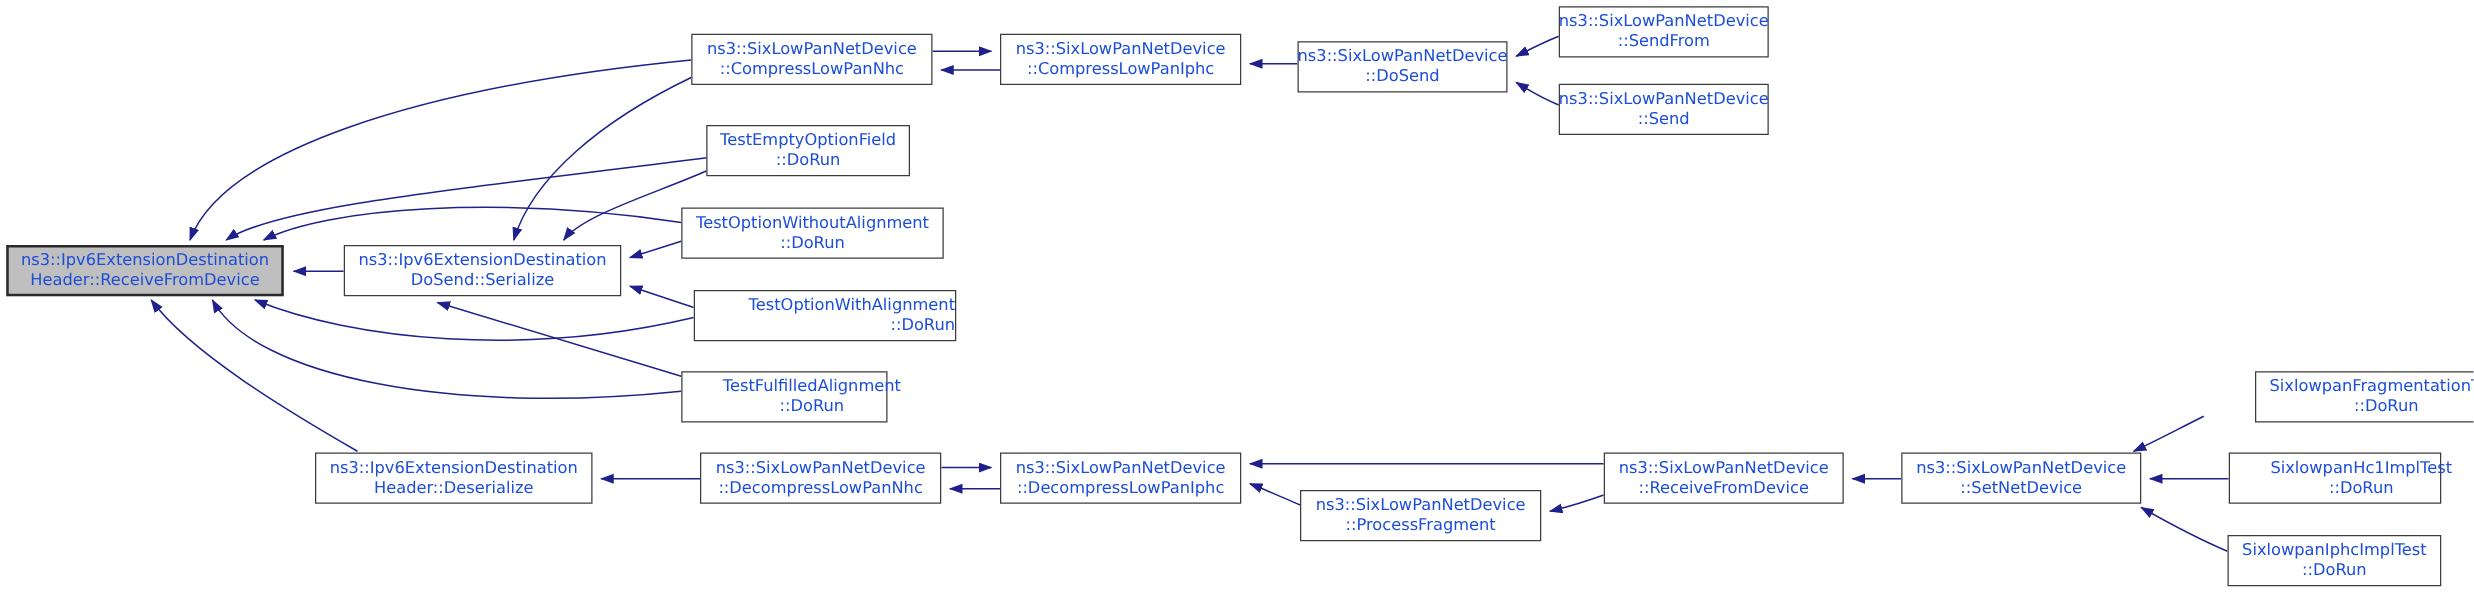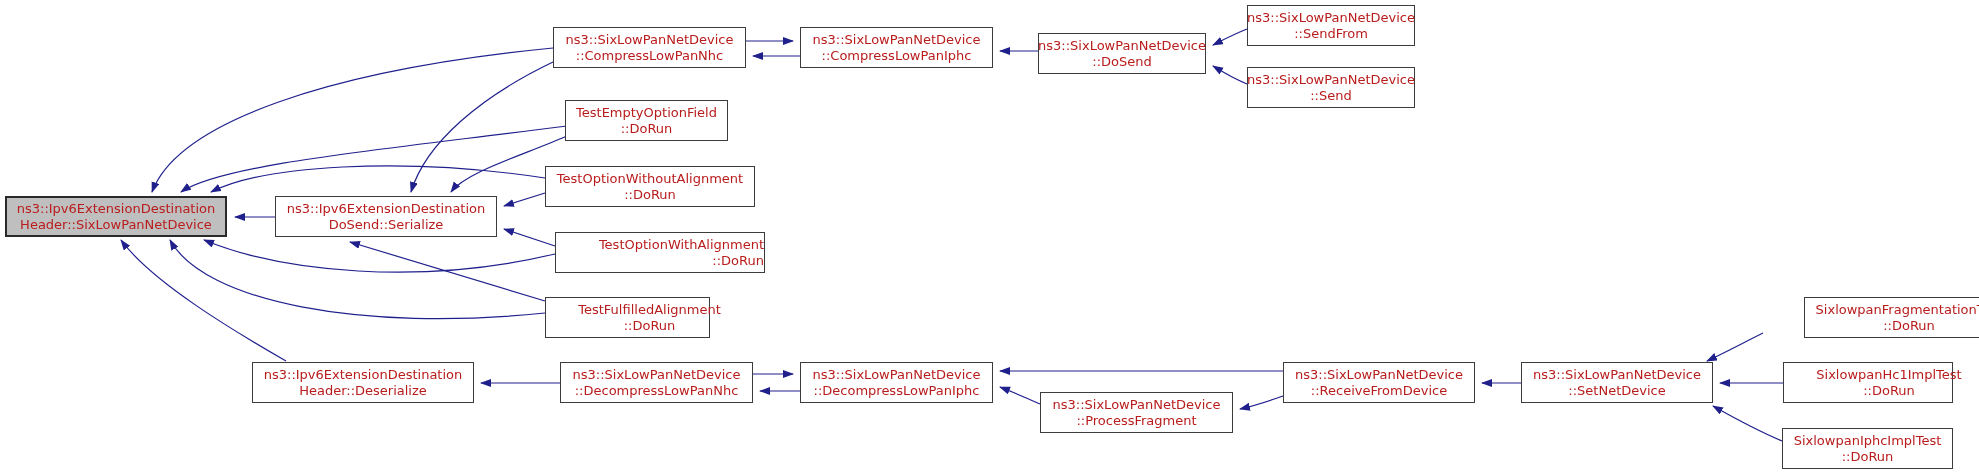--- a/index.html
+++ b/index.html
@@ -10,21 +10,21 @@
     font-family:"DejaVu Sans","Liberation Sans",sans-serif;
     overflow:hidden;
   }
   #edges{position:absolute;left:0;top:0;width:1979px;height:475px;}
   .node{
     position:absolute;
     box-sizing:border-box;
     background:#ffffff;
     border:1px solid #3c3c3c;
     display:flex;flex-direction:column;align-items:center;justify-content:center;
-    font-size:13px;line-height:16px;color:#b91c1c;
+    font-size:13px;line-height:16px;color:#1d4ed8;
     text-align:center;white-space:nowrap;
     cursor:pointer;
   }
   .node.highlighted{
     background:#bfbfbf;
     border:2px solid #2a2a2a;
   }
   .node span{pointer-events:none;}
 </style>
 </head>
@@ -61,21 +61,21 @@
       <path d="M1040,404 C1026,398 1013,392 1000,387" fill="none" stroke="#20208d" stroke-width="1.2" marker-end="url(#arrow)"></path>
       <path d="M1283,396 C1266,402 1253,406 1240,409" fill="none" stroke="#20208d" stroke-width="1.2" marker-end="url(#arrow)"></path>
       <path d="M1521,383 L1482,383" fill="none" stroke="#20208d" stroke-width="1.2" marker-end="url(#arrow)"></path>
       <path d="M1763,333 C1741,344 1726,352 1707,361" fill="none" stroke="#20208d" stroke-width="1.2" marker-end="url(#arrow)"></path>
       <path d="M1783,383 L1720,383" fill="none" stroke="#20208d" stroke-width="1.2" marker-end="url(#arrow)"></path>
       <path d="M1782,441 C1756,430 1736,419 1713,406" fill="none" stroke="#20208d" stroke-width="1.2" marker-end="url(#arrow)"></path>
     </svg>
 
 <div class="node highlighted" style="left: 5px; top: 196px; width: 222px; height: 41px;">
       <span>ns3::Ipv6ExtensionDestination</span>
-      <span>Header::SixLowPanNetDevice</span>
+      <span>Header::ReceiveFromDevice</span>
     </div>
     <div class="node" style="left: 275px; top: 196px; width: 222px; height: 41px;">
       <span>ns3::Ipv6ExtensionDestination</span>
       <span>DoSend::Serialize</span>
     </div>
     <div class="node" style="left: 553px; top: 27px; width: 193px; height: 41px;">
       <span>ns3::SixLowPanNetDevice</span>
       <span>::CompressLowPanNhc</span>
     </div>
     <div class="node" style="left: 800px; top: 27px; width: 193px; height: 41px;">

